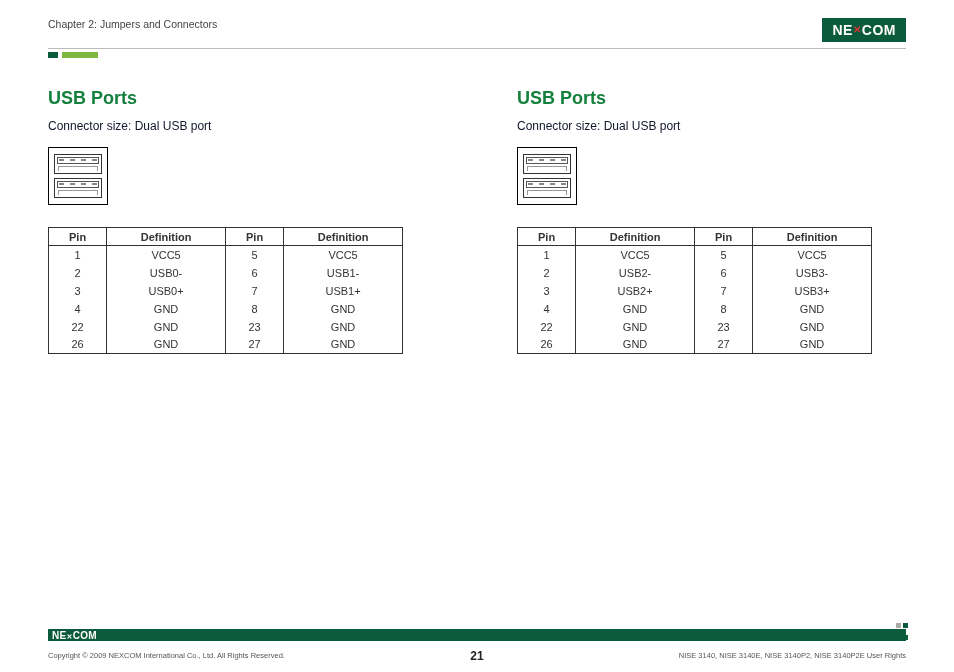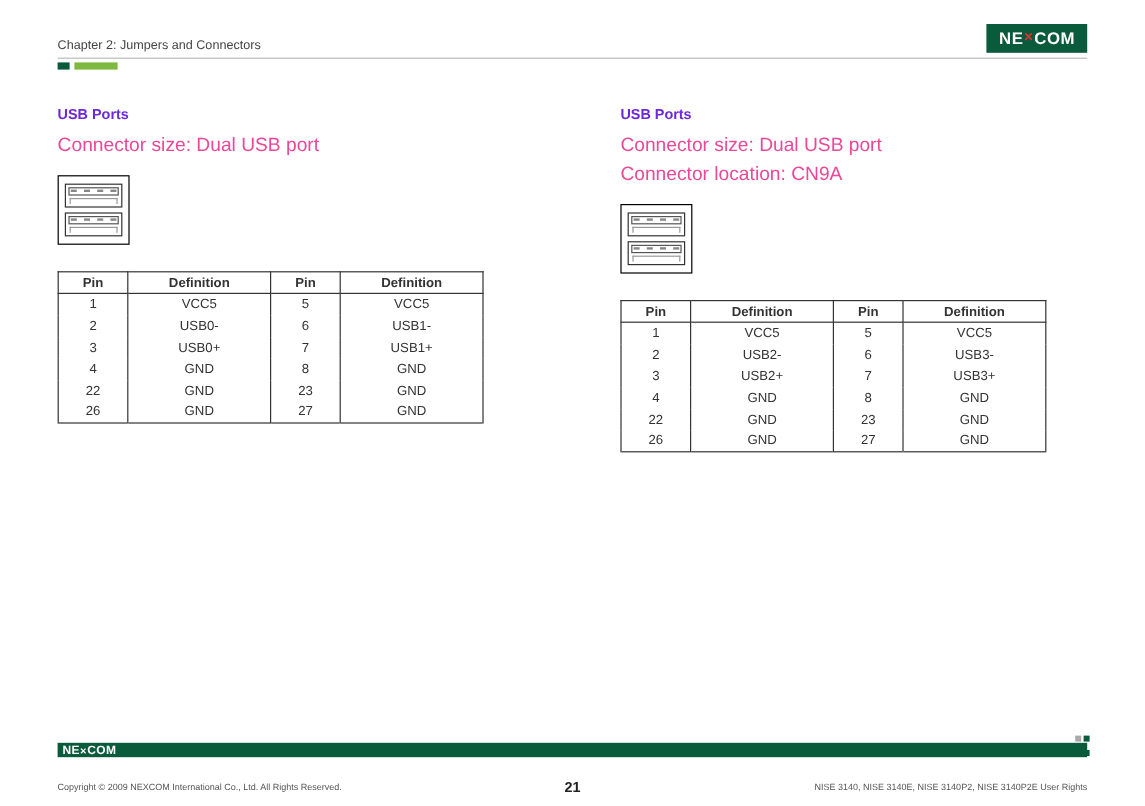--- a/index.html
+++ b/index.html
@@ -10,21 +10,21 @@
     background: #fff;
     position: relative;
     color: #333;
   }
   .page {
     padding: 18px 48px 0 48px;
   }
   .top-row {
     display: flex;
     justify-content: space-between;
-    align-items: flex-end;
+    align-items: flex-start;
     height: 26px;
   }
   .chapter-title {
     font-size: 10.5px;
     color: #444;
   }
   .logo-box {
     background: #0a5a3c;
     color: #fff;
     font-weight: bold;
@@ -62,27 +62,27 @@
   .content {
     display: flex;
     gap: 80px;
     margin-top: 30px;
   }
   .col {
     flex: 1;
   }
   .section-title {
     font-weight: bold;
-    color: #6d28d9;
+    color: #15803d;
+    font-size: 18px;
+    margin-bottom: 8px;
+  }
+  .desc {
     font-size: 12px;
-    margin-bottom: 8px;
-  }
-  .desc {
-    font-size: 16px;
-    color: #ec4899;
+    color: #0f172a;
     line-height: 1.5;
     margin-bottom: 12px;
   }
   .connector-diagram {
     border: 1.5px solid #000;
     width: 60px;
     height: 58px;
     display: flex;
     flex-direction: column;
     justify-content: space-around;
@@ -174,21 +174,21 @@
   }
   .sq1 { background:#0a5a3c; right:0; top:0; }
   .sq2 { background:#aaa; right:7px; top:0; }
   .sq3 { background:#0a5a3c; right:0; top:12px; }
   .sq4 { background:#0a5a3c; right:7px; top:12px; }
   .footer-text-row {
     display: flex;
     justify-content: space-between;
     font-size: 7.5px;
     color: #555;
-    margin-top: 20px;
+    margin-top: 10px;
     align-items: center;
   }
   .page-num {
     font-size: 12px;
     font-weight: bold;
     color: #222;
     position:absolute;
     left:50%;
     transform:translateX(-50%);
   }
@@ -293,21 +293,20 @@
               <td>27</td>
               <td>GND</td>
             </tr>
           </tbody>
         </table>
       </div>
       <div class="col">
         <div class="section-title">USB Ports</div>
         <div class="desc">
           <div>Connector size: Dual USB port</div>
-          <div>Connector location: CN9A</div>
         </div>
         <div class="connector-diagram">
           <div class="usb-port">
             <div class="slot"></div>
             <div class="slot-pins">
               <i></i>
               <i></i>
               <i></i>
               <i></i>
             </div>

